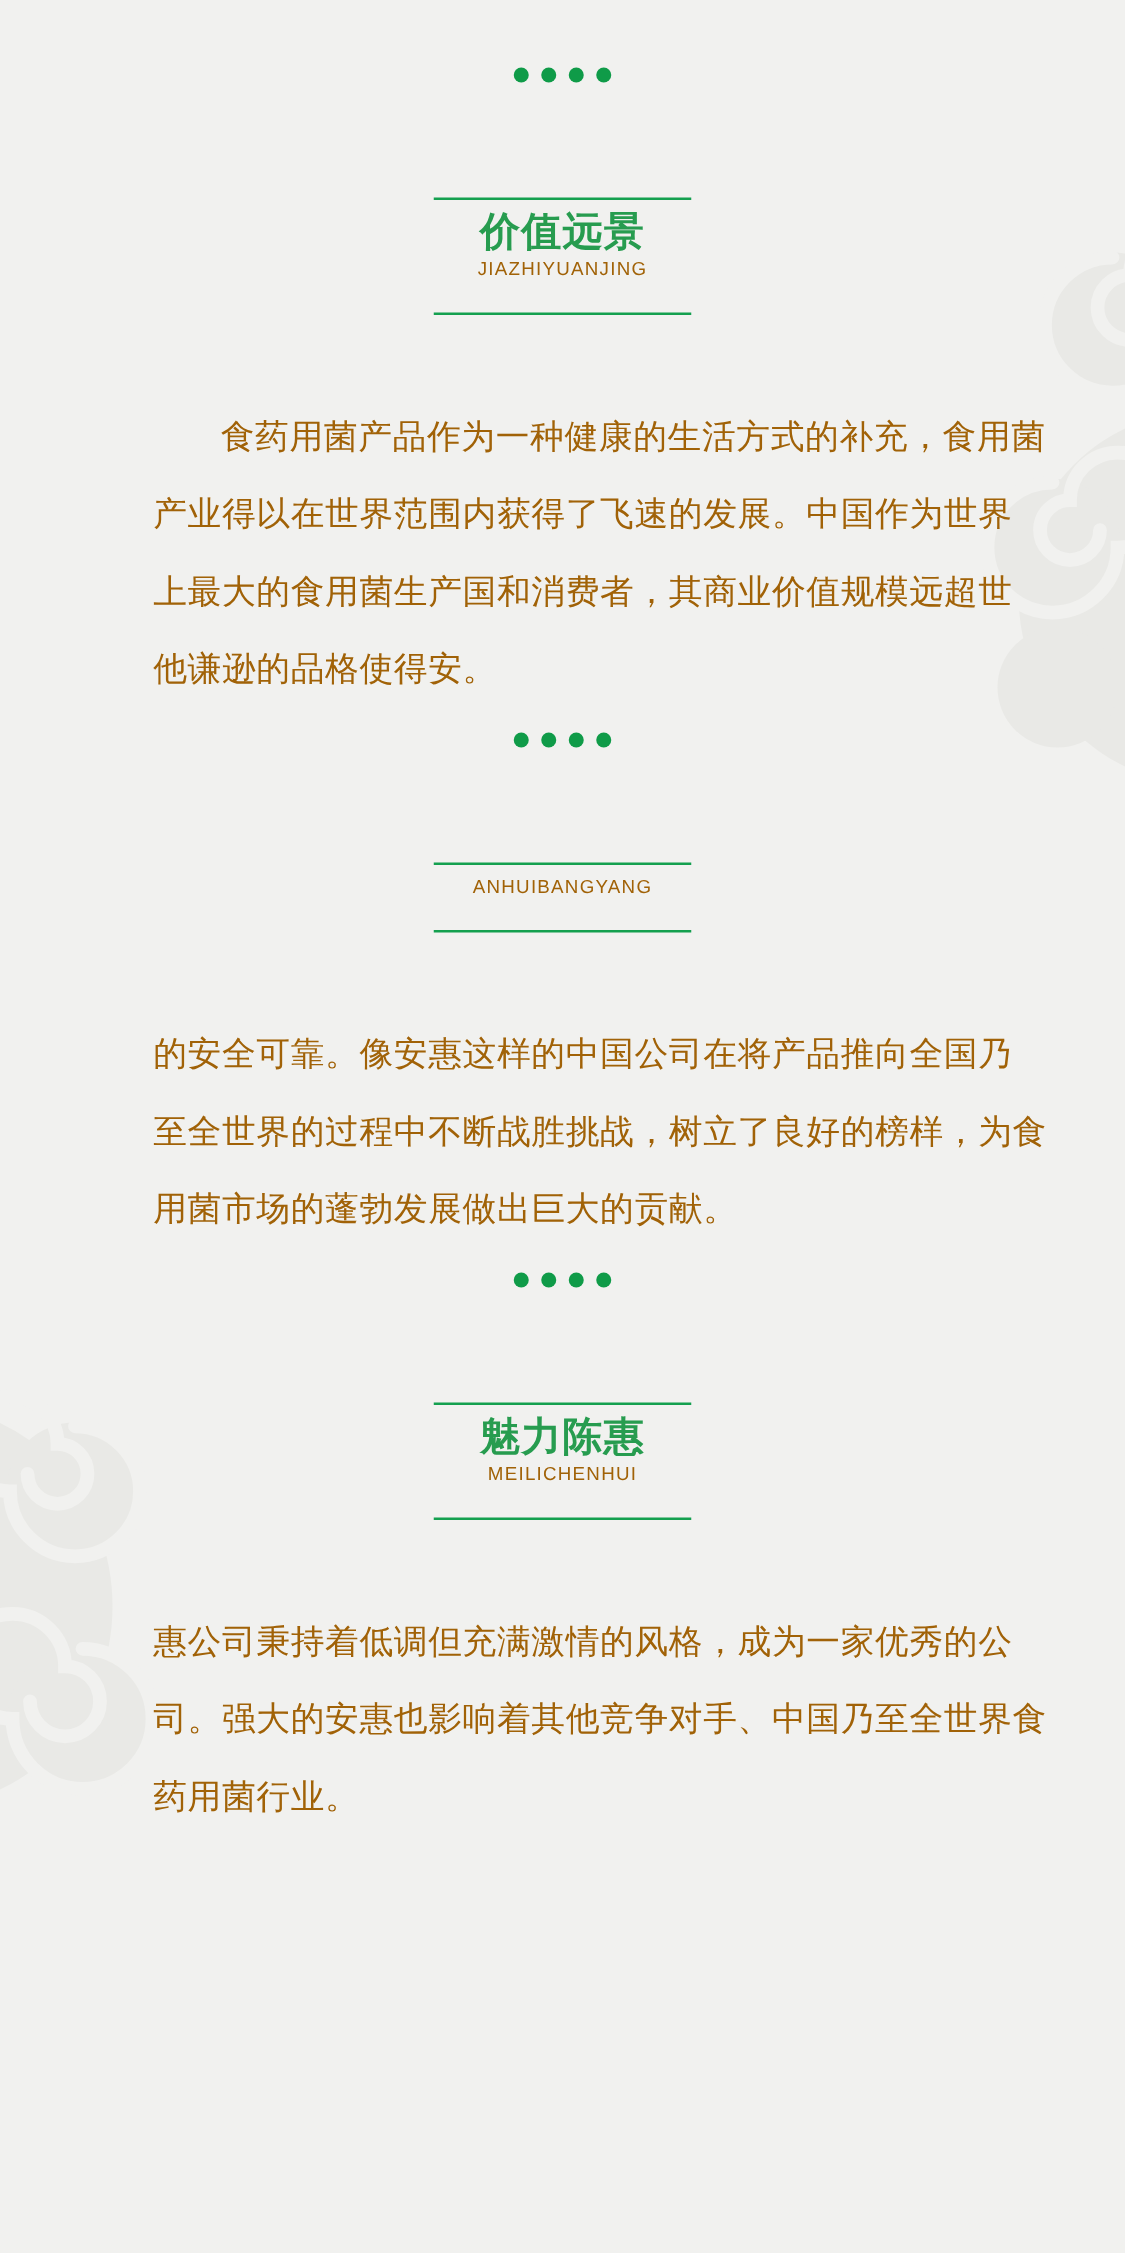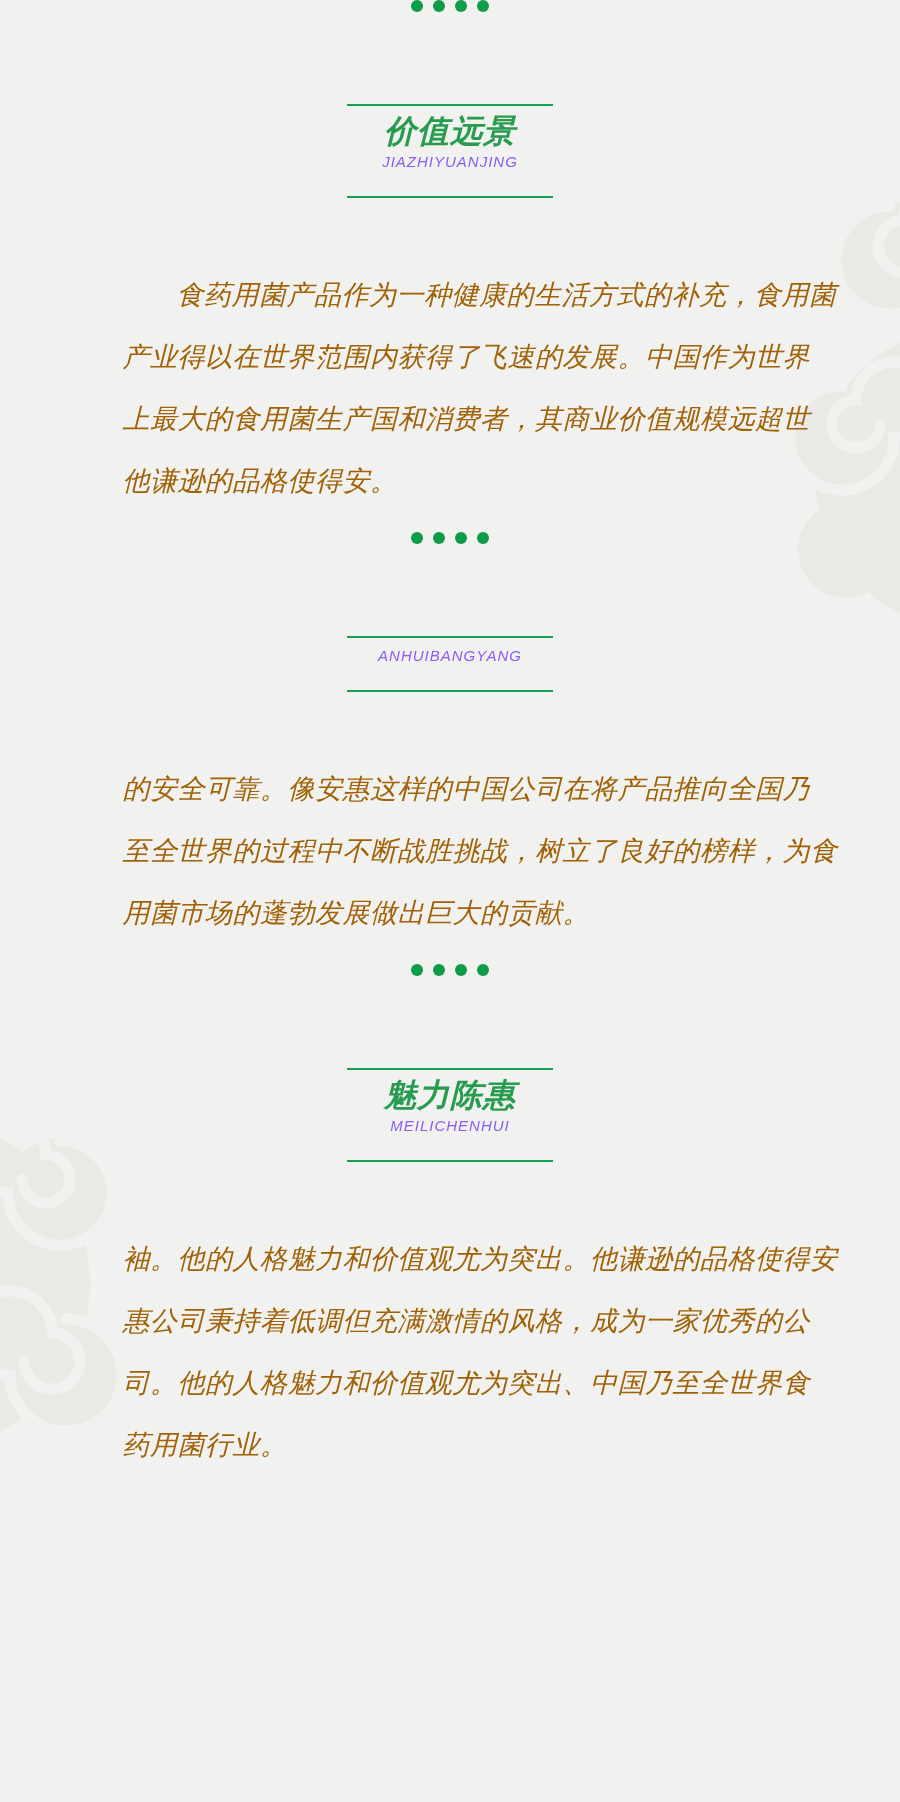--- a/index.html
+++ b/index.html
@@ -4,21 +4,21 @@
 <style>
   html, body { margin: 0; padding: 0; }
   body {
     width: 900px;
     height: 1802px;
     position: relative;
     overflow: hidden;
     background: #f1f1ef;
     font-family: "Liberation Sans", "DejaVu Sans", sans-serif;
   }
-  .content { position: relative; z-index: 2; font-style: italic; }
+  .content { position: relative; padding-top: 54px; z-index: 2; }
 
   .dots { display: flex; justify-content: center; gap: 10px; height: 12px; }
   .dots.gap { margin-top: 20px; }
   .dot { width: 12px; height: 12px; border-radius: 50%; background: #0f9b48; }
 
   .head {
     width: 206px;
     margin: 92px auto 0;
     border-top: 2px solid #14a04f;
     border-bottom: 2px solid #14a04f;
@@ -30,21 +30,21 @@
     font-size: 32px;
     line-height: 38px;
     font-weight: bold;
     color: #279c4f;
     letter-spacing: 1px;
   }
   .pinyin {
     margin-top: 2px;
     font-size: 15px;
     line-height: 20px;
-    color: #8b5cf6;
+    color: #a16207;
     letter-spacing: 1px;
   }
 
   .para { width: 655px; margin: 66px auto 0; }
   .pline {
     font-size: 27px;
     line-height: 62px;
     color: #a16207;
     font-weight: 300;
     white-space: nowrap;
@@ -121,19 +121,18 @@
     <span class="dot"></span>
     <span class="dot"></span>
     <span class="dot"></span>
     <span class="dot"></span>
   </div>
   <div class="head">
     <h2>魅力陈惠</h2>
     <div class="pinyin">MEILICHENHUI</div>
   </div>
   <div class="para">
-    <div class="pline">袖。他的人格魅力和价值观尤为突出。他谦逊的品格使得安</div>
     <div class="pline">惠公司秉持着低调但充满激情的风格，成为一家优秀的公</div>
-    <div class="pline">司。他的人格魅力和价值观尤为突出、中国乃至全世界食</div>
+    <div class="pline">司。强大的安惠也影响着其他竞争对手、中国乃至全世界食</div>
     <div class="pline">药用菌行业。</div>
   </div>
 
 </div>
 
 </body></html>

